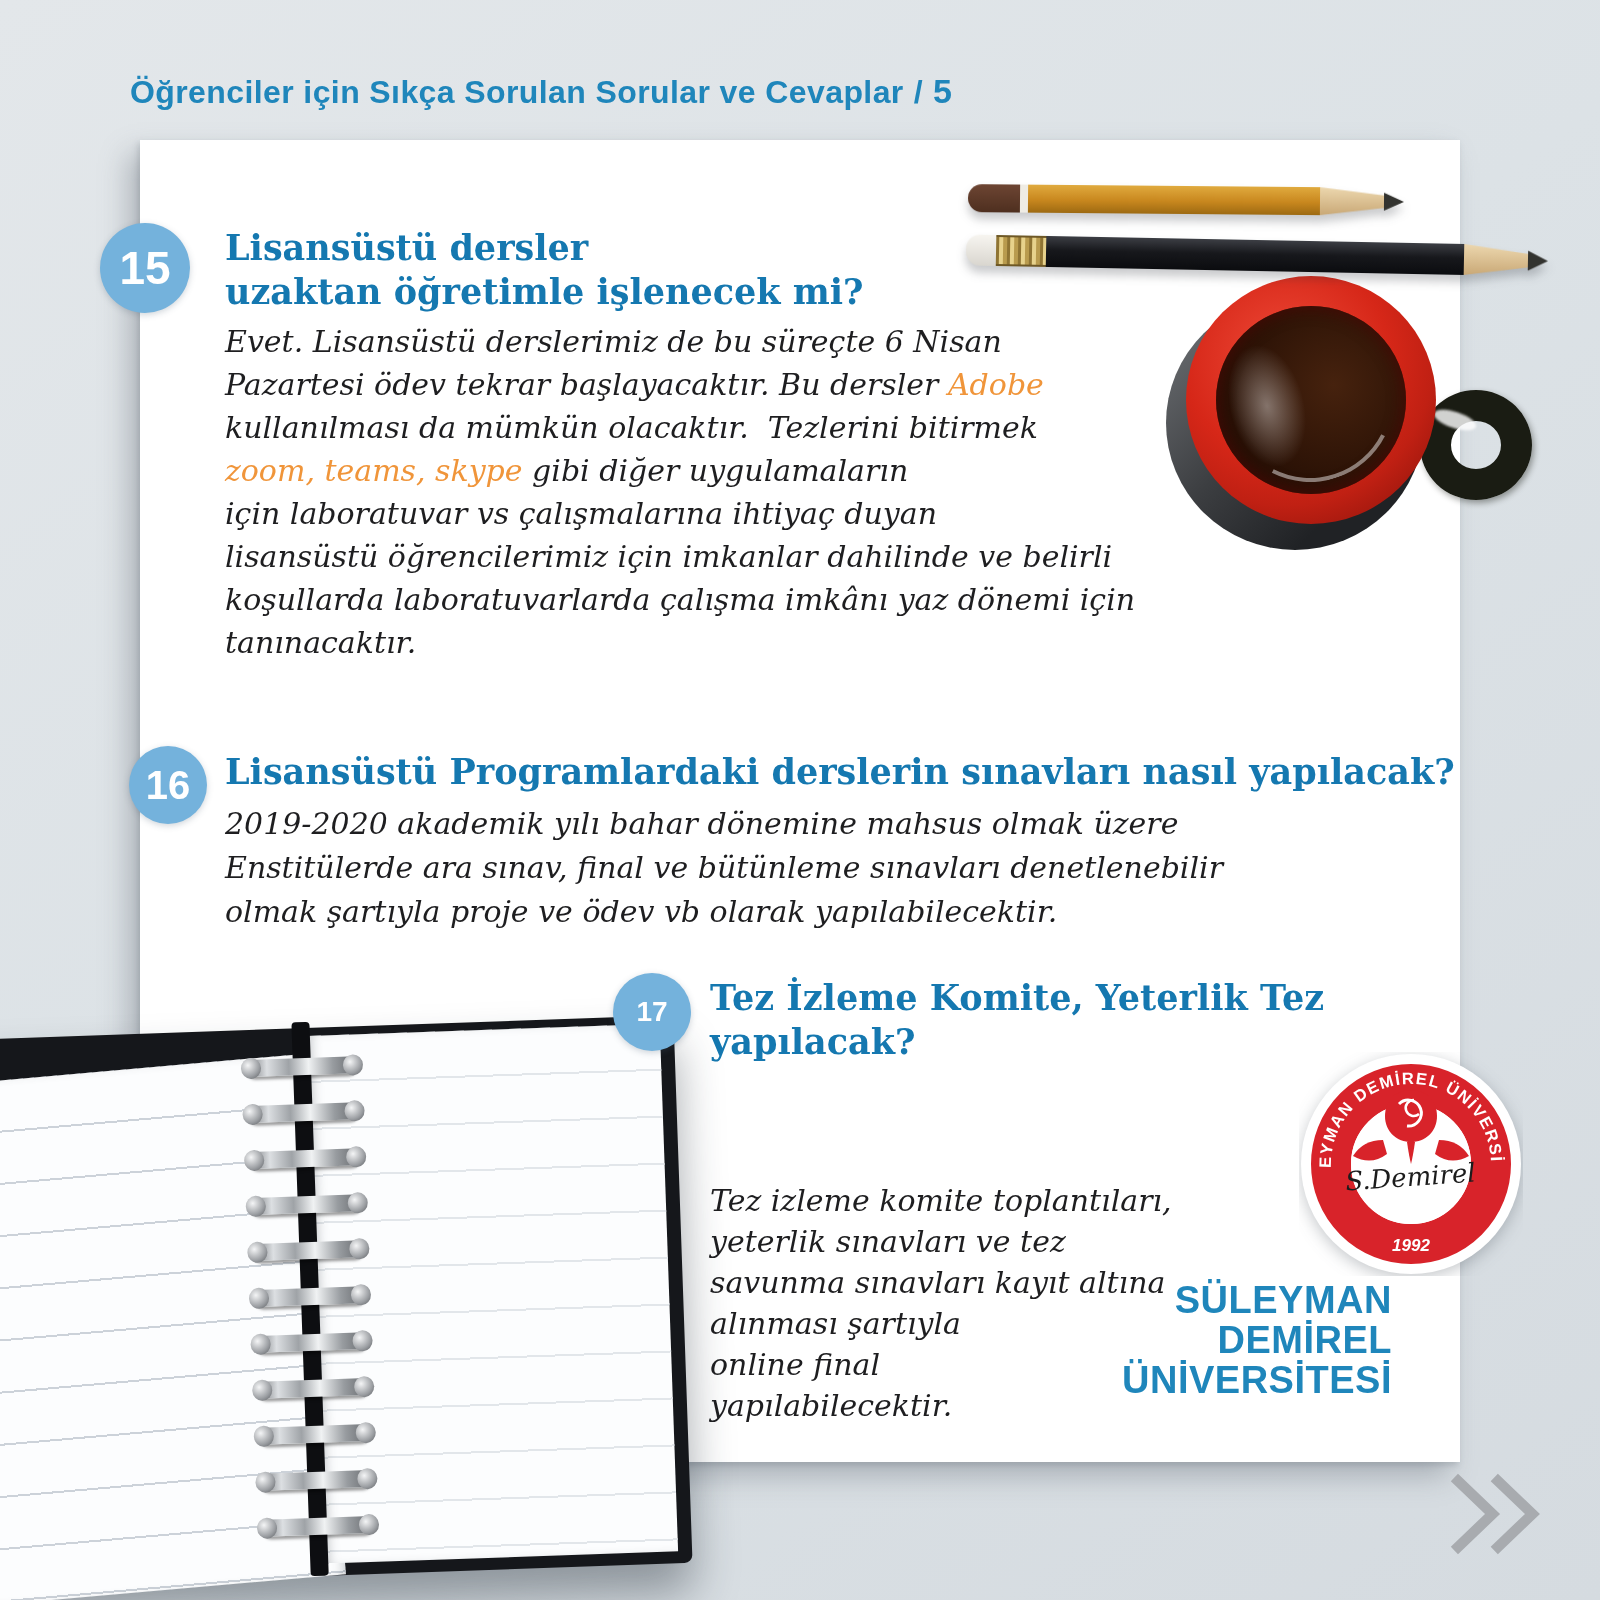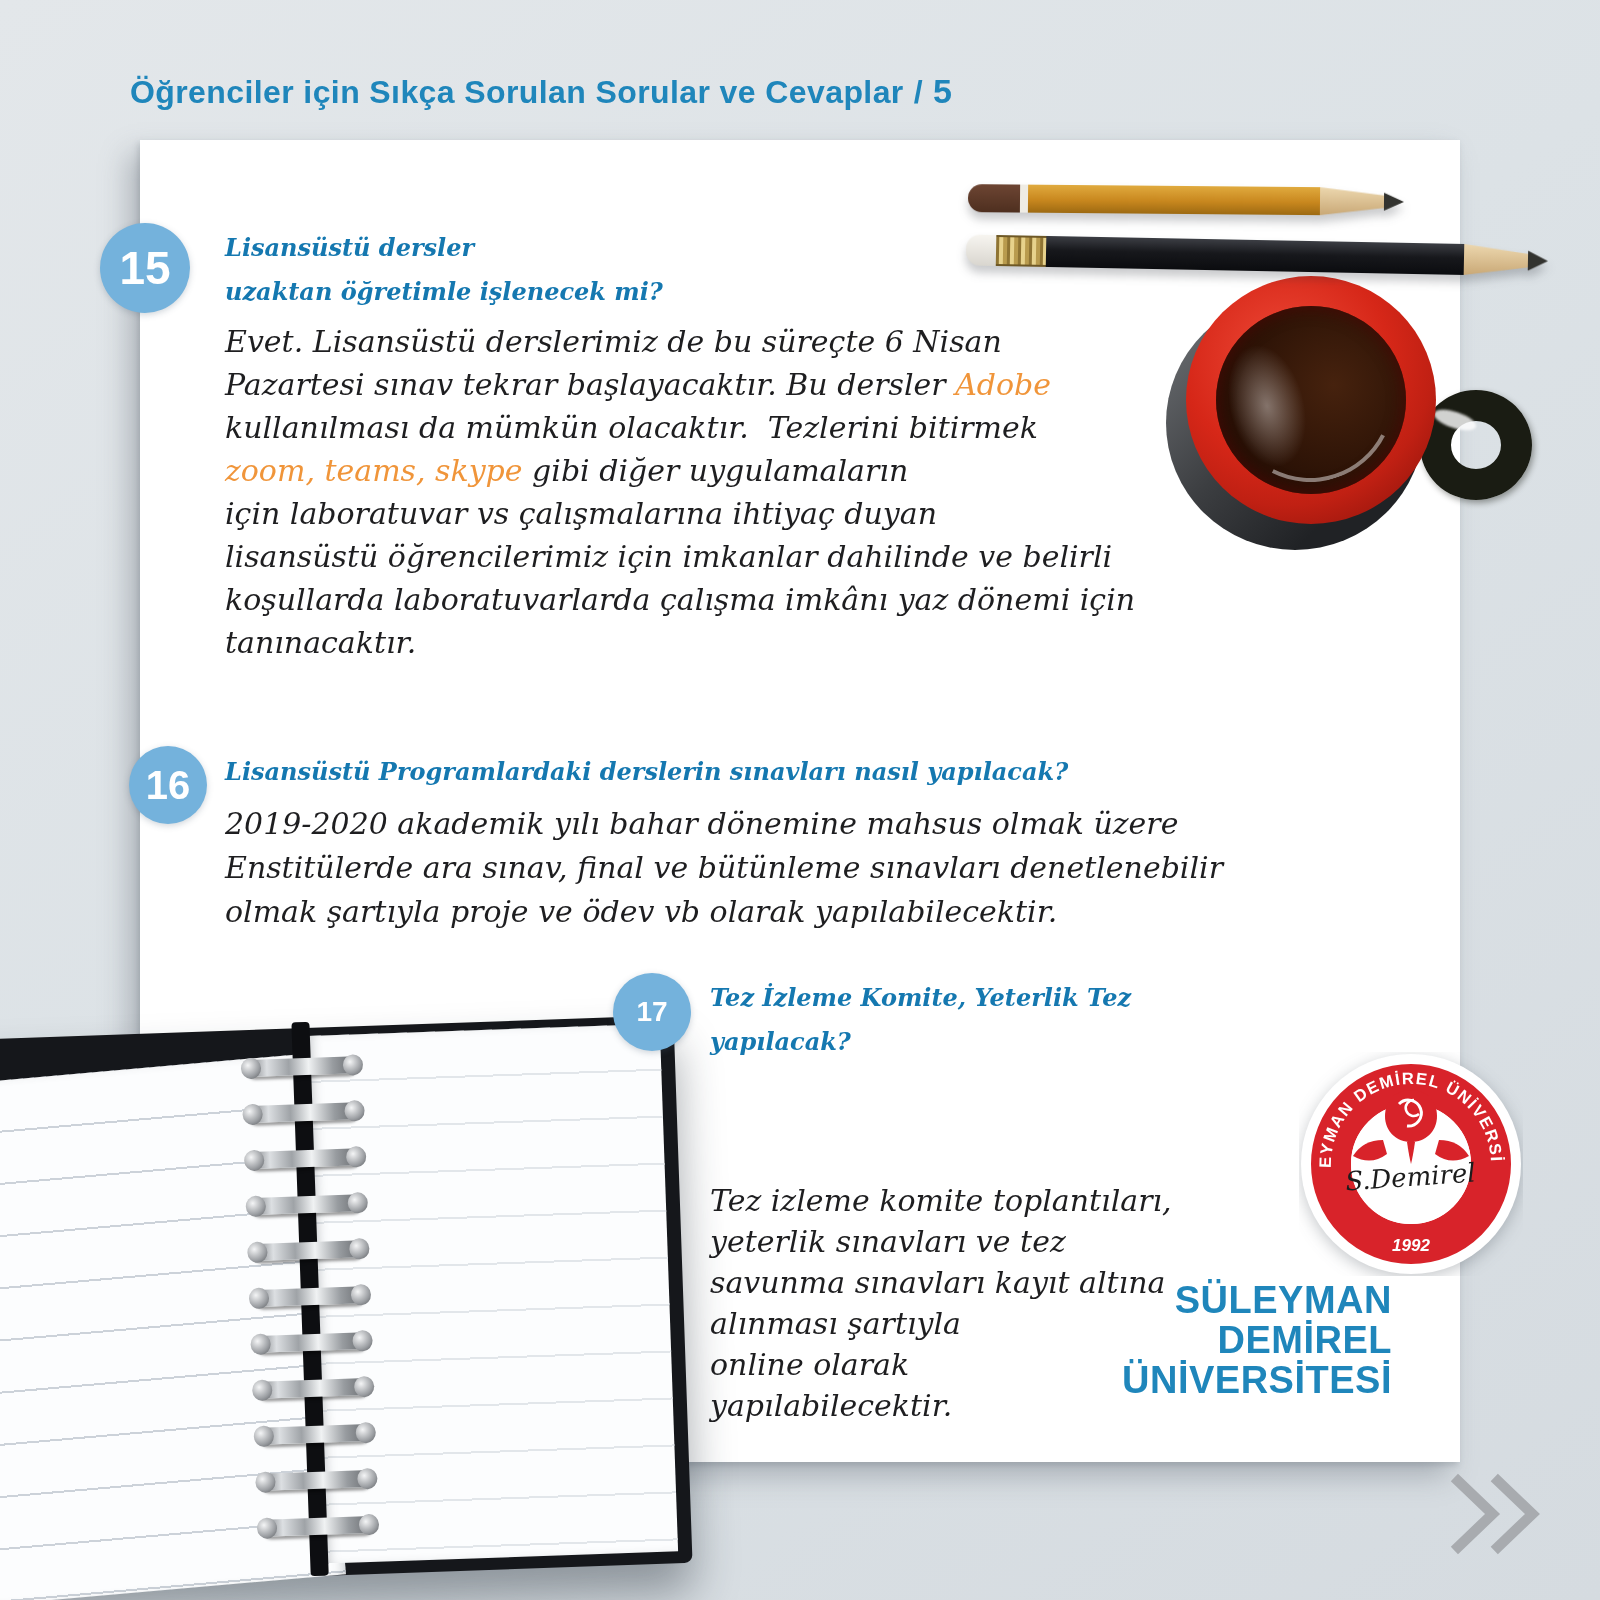--- a/index.html
+++ b/index.html
@@ -32,22 +32,22 @@
 
   
   .badge{position:absolute;border-radius:50%;background:var(--badge_blue,#74b2dc);
          color:#fff;display:flex;align-items:center;justify-content:center;
          font-weight:700;z-index:30;box-shadow:0 2px 6px rgba(70,90,110,.25);}
   .badge.b15{left:100px;top:223px;width:90px;height:90px;font-size:46px;}
   .badge.b16{left:129px;top:746px;width:78px;height:78px;font-size:40px;}
   .badge.b17{left:613px;top:973px;width:78px;height:78px;font-size:28px;}
 
   
-  .qtitle{position:absolute;font-family:"DejaVu Serif",serif;font-style:italic;font-weight:700;
-          color:var(--title_blue,#1578b0);font-size:24px;line-height:44px;z-index:10;white-space:nowrap;}
+  .qtitle{position:absolute;font-family:"DejaVu Serif",serif;font-weight:700;
+          color:var(--title_blue,#1578b0);font-size:35px;line-height:44px;z-index:10;white-space:nowrap;}
   .answer{position:absolute;font-family:"DejaVu Serif",serif;font-style:italic;
           color:var(--body_text,#1e1e20);font-size:30px;z-index:10;}
   .answer .line{display:block;white-space:nowrap;}
   .accent{color:var(--accent_orange,#f0953a);margin-top:19px;}
   .t15{left:225px;top:226px;}
   .a15{left:225px;top:320px;line-height:43px;}
   .t16{left:225px;top:750px;}
   .a16{left:225px;top:802px;line-height:44px;}
   .t17{left:710px;top:976px;}
   .a17{left:710px;top:1180px;line-height:41px;}
@@ -131,21 +131,21 @@
 
   <div class="card"></div>
 
   <div class="badge b15">15</div>
   <div class="qtitle t15">
     <span class="line" style="display:block">Lisansüstü dersler</span>
     <span class="line" style="display:block">uzaktan öğretimle işlenecek mi?</span>
   </div>
   <div class="answer a15">
     <span class="line"><span>Evet. Lisansüstü derslerimiz de bu süreçte 6 Nisan</span></span>
-    <span class="line"><span>Pazartesi sınav tekrar başlayacaktır. Bu dersler </span><span class="accent">Adobe</span></span>
+    <span class="line"><span>Pazartesi ödev tekrar başlayacaktır. Bu dersler </span><span class="accent">Adobe</span></span>
     <span class="line"><span>kullanılması da mümkün olacaktır.&nbsp; Tezlerini bitirmek</span></span>
     <span class="line"><span class="accent">zoom, teams, skype</span><span> gibi diğer uygulamaların</span></span>
     <span class="line"><span>için laboratuvar vs çalışmalarına ihtiyaç duyan</span></span>
     <span class="line"><span>lisansüstü öğrencilerimiz için imkanlar dahilinde ve belirli</span></span>
     <span class="line"><span>koşullarda laboratuvarlarda çalışma imkânı yaz dönemi için</span></span>
     <span class="line"><span>tanınacaktır.</span></span>
   </div>
 
   <div class="badge b16">16</div>
   <div class="qtitle t16">Lisansüstü Programlardaki derslerin sınavları nasıl yapılacak?</div>
@@ -158,21 +158,21 @@
   <div class="badge b17">17</div>
   <div class="qtitle t17">
     <span class="line" style="display:block">Tez İzleme Komite, Yeterlik Tez</span>
     <span class="line" style="display:block">yapılacak?</span>
   </div>
   <div class="answer a17">
     <span class="line">Tez izleme komite toplantıları,</span>
     <span class="line">yeterlik sınavları ve tez</span>
     <span class="line">savunma sınavları kayıt altına</span>
     <span class="line">alınması şartıyla</span>
-    <span class="line">online olarak</span>
+    <span class="line">online final</span>
     <span class="line">yapılabilecektir.</span>
   </div>
 
   <div class="pencil yellow">
     <div class="p-cap"></div>
     <div class="p-ring"></div>
     <div class="p-body-yellow"></div>
     <div class="p-wood"></div>
     <div class="p-lead"></div>
   </div>

